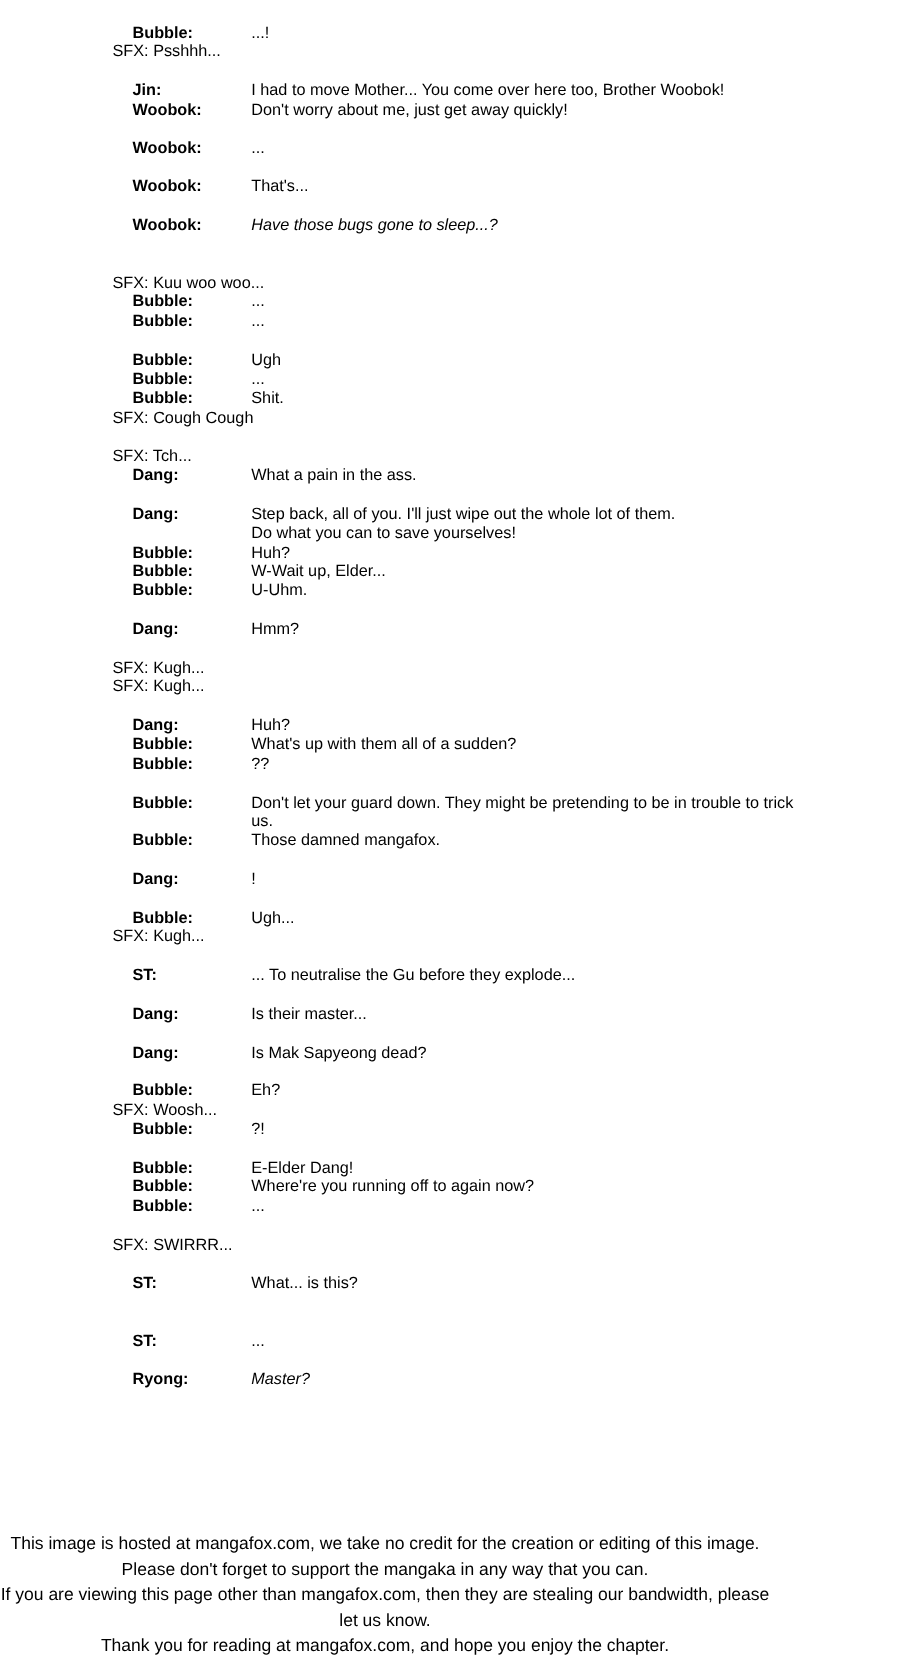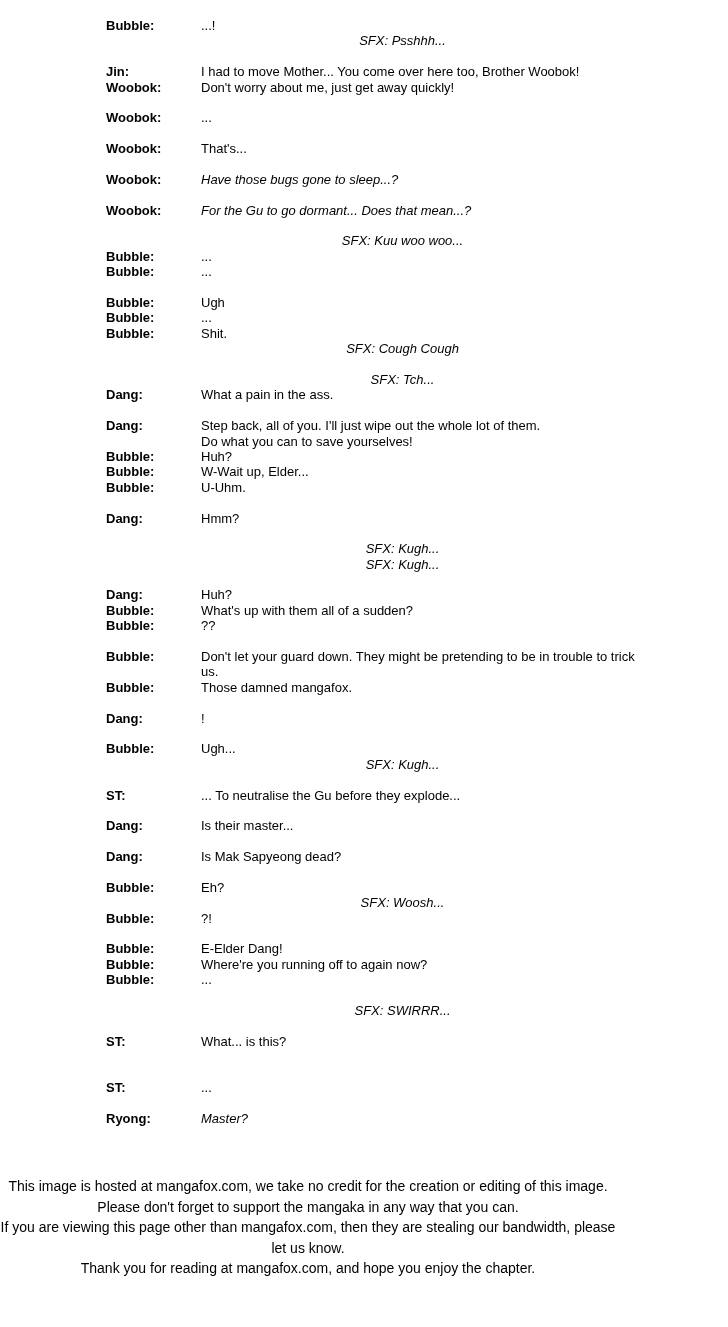--- a/index.html
+++ b/index.html
@@ -29,29 +29,27 @@
   }
   .line .label {
     display: inline-block;
     width: 95px;
     font-weight: bold;
     font-style: normal;
     vertical-align: top;
     padding-left: 16px;
   }
   .line.sfx {
-    font-style: italic;
-    text-align: center;
   }
   .line.italic .text {
     font-style: italic;
   }
   #footer {
     position: absolute;
-    top: 1176px;
+    top: 1224px;
     left: 0;
     width: 616px;
     text-align: center;
     font-size: 14px;
     line-height: 20.5px;
   }
 </style>
 </head>
 <body>
 
@@ -61,21 +59,20 @@
     <div class="line blank"></div>
     <div class="line dialogue"><span class="label">Jin:</span><span class="text">I had to move Mother... You come over here too, Brother Woobok!</span></div>
     <div class="line dialogue"><span class="label">Woobok:</span><span class="text">Don't worry about me, just get away quickly!</span></div>
     <div class="line blank"></div>
     <div class="line dialogue"><span class="label">Woobok:</span><span class="text">...</span></div>
     <div class="line blank"></div>
     <div class="line dialogue"><span class="label">Woobok:</span><span class="text">That's...</span></div>
     <div class="line blank"></div>
     <div class="line dialogue italic"><span class="label">Woobok:</span><span class="text">Have those bugs gone to sleep...?</span></div>
     <div class="line blank"></div>
-    <div class="line dialogue italic"><span class="label">Woobok:</span><span class="text">For the Gu to go dormant... Does that mean...?</span></div>
     <div class="line blank"></div>
     <div class="line sfx"><span class="sfx-text">SFX: Kuu woo woo...</span></div>
     <div class="line dialogue"><span class="label">Bubble:</span><span class="text">...</span></div>
     <div class="line dialogue"><span class="label">Bubble:</span><span class="text">...</span></div>
     <div class="line blank"></div>
     <div class="line dialogue"><span class="label">Bubble:</span><span class="text">Ugh</span></div>
     <div class="line dialogue"><span class="label">Bubble:</span><span class="text">...</span></div>
     <div class="line dialogue"><span class="label">Bubble:</span><span class="text">Shit.</span></div>
     <div class="line sfx"><span class="sfx-text">SFX: Cough Cough</span></div>
     <div class="line blank"></div>

